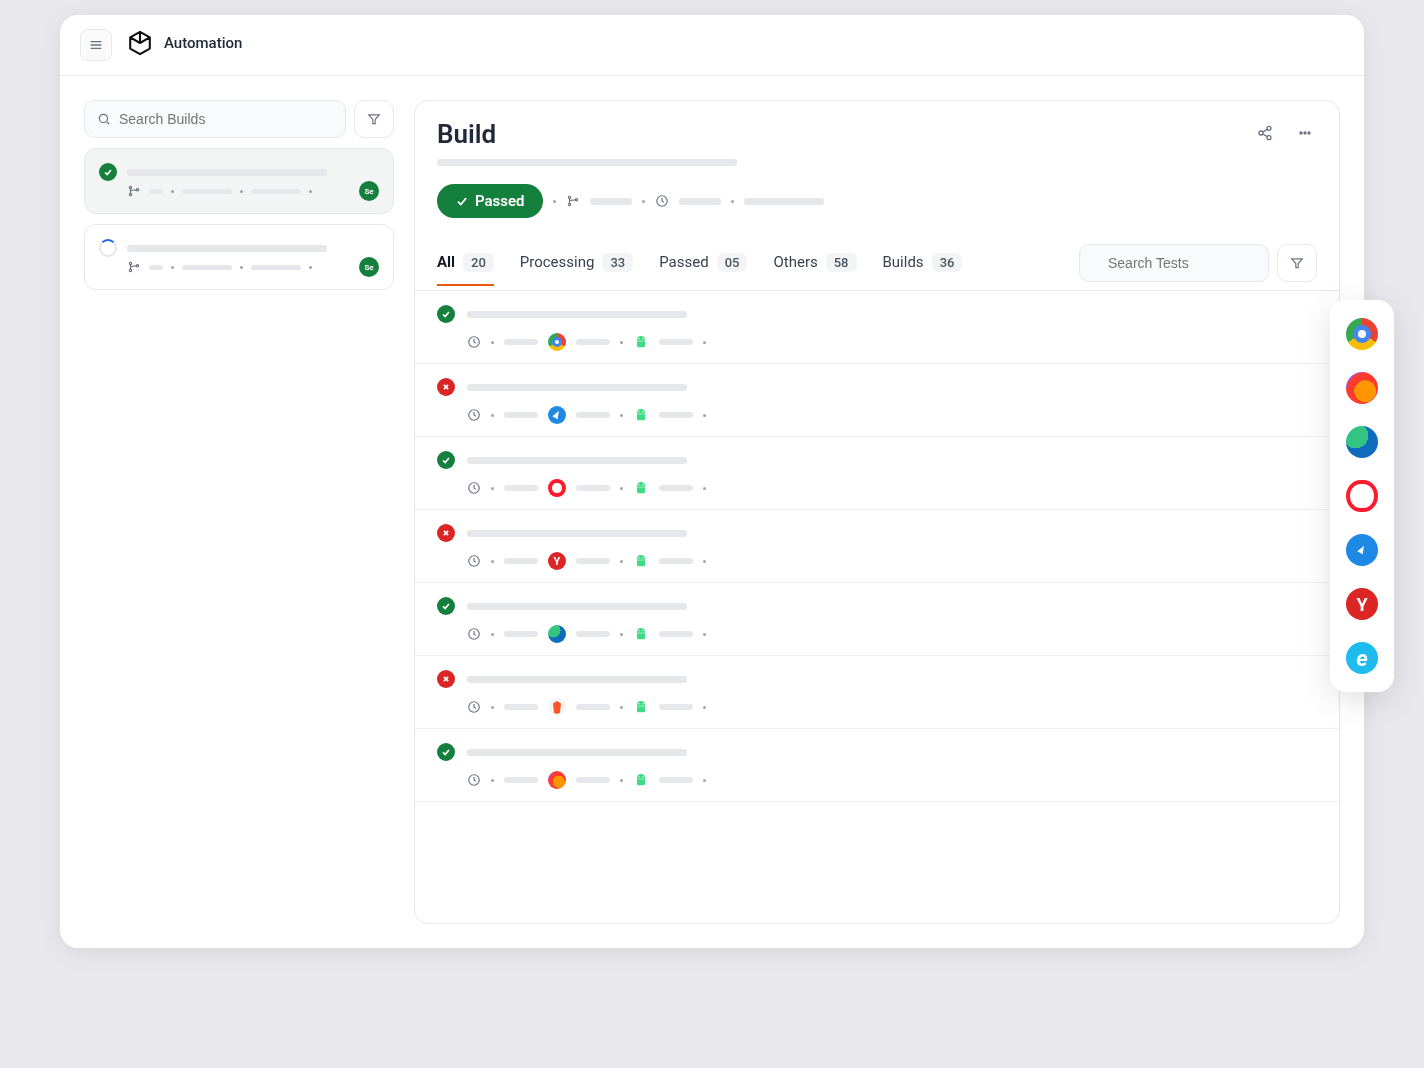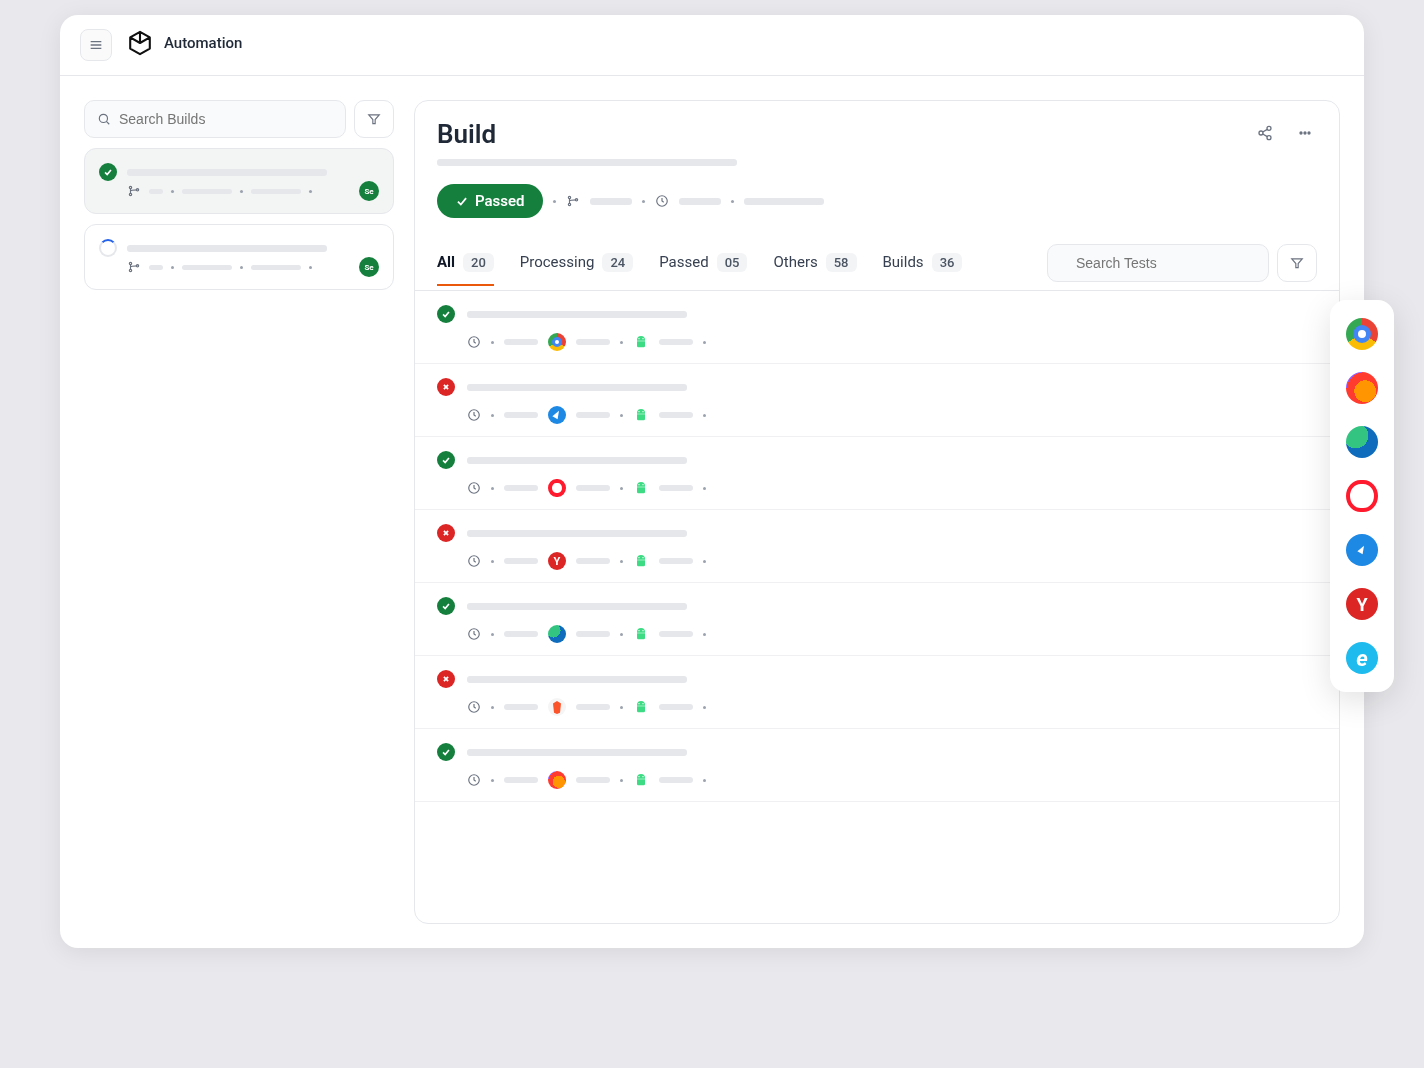--- a/index.html
+++ b/index.html
@@ -45,21 +45,21 @@
 
 .status-row { display: flex; align-items: center; gap: 10px; margin-top: 18px; padding-bottom: 18px; }
 .passed-pill { background: #15803d; color: #fff; border-radius: 999px; padding: 8px 18px; font-size: 15px; font-weight: 600; display: flex; align-items: center; gap: 6px; }
 
 .tabs-row { display: flex; align-items: center; padding: 0 22px; border-bottom: 1px solid #e5e7eb; gap: 24px; }
 .tabs { display: flex; gap: 26px; flex: 1; }
 .tab { display: flex; align-items: center; gap: 8px; padding: 12px 0; border-bottom: 2px solid transparent; cursor: pointer; font-size: 15px; color: #374151; }
 .tab.active { border-bottom-color: #ea580c; font-weight: 700; color: #111827; }
 .tab-badge { background: #f3f4f6; color: #4b5563; border-radius: 6px; padding: 2px 8px; font-size: 13px; font-weight: 500; }
 .tests-search { display: flex; gap: 8px; padding: 8px 0; }
-.tests-search .search-box { width: 222px; padding: 6px 20px; }
+.tests-search .search-box { width: 190px; padding: 6px 20px; }
 
 .test-list { flex: 1; overflow: auto; }
 .test-row { padding: 14px 22px 12px; border-bottom: 1px solid #f0f0f2; display: flex; flex-direction: column; gap: 10px; }
 .test-row .r1 { display: flex; align-items: center; gap: 12px; }
 .test-row .r2 { display: flex; align-items: center; gap: 10px; padding-left: 30px; }
 .browser-icon { width: 18px; height: 18px; border-radius: 50%; display: inline-block; }
 .android-icon { color: #3ddc84; }
 
 .floating-panel { position: absolute; right: 30px; top: 300px; background: #fff; border-radius: 16px; box-shadow: 0 8px 32px rgba(0,0,0,0.12); padding: 16px 14px; display: flex; flex-direction: column; gap: 18px; }
 .floating-panel .br-item { width: 36px; height: 36px; display: flex; align-items: center; justify-content: center; cursor: pointer; }
@@ -230,21 +230,21 @@
       </div>
 
       <div class="tabs-row">
         <div class="tabs" id="tabs-container">
             <div class="tab active">
               <span>All</span>
               <span class="tab-badge">20</span>
             </div>
             <div class="tab">
               <span>Processing</span>
-              <span class="tab-badge">24</span>
+              <span class="tab-badge">33</span>
             </div>
             <div class="tab">
               <span>Passed</span>
               <span class="tab-badge">05</span>
             </div>
             <div class="tab">
               <span>Others</span>
               <span class="tab-badge">58</span>
             </div>
             <div class="tab">

